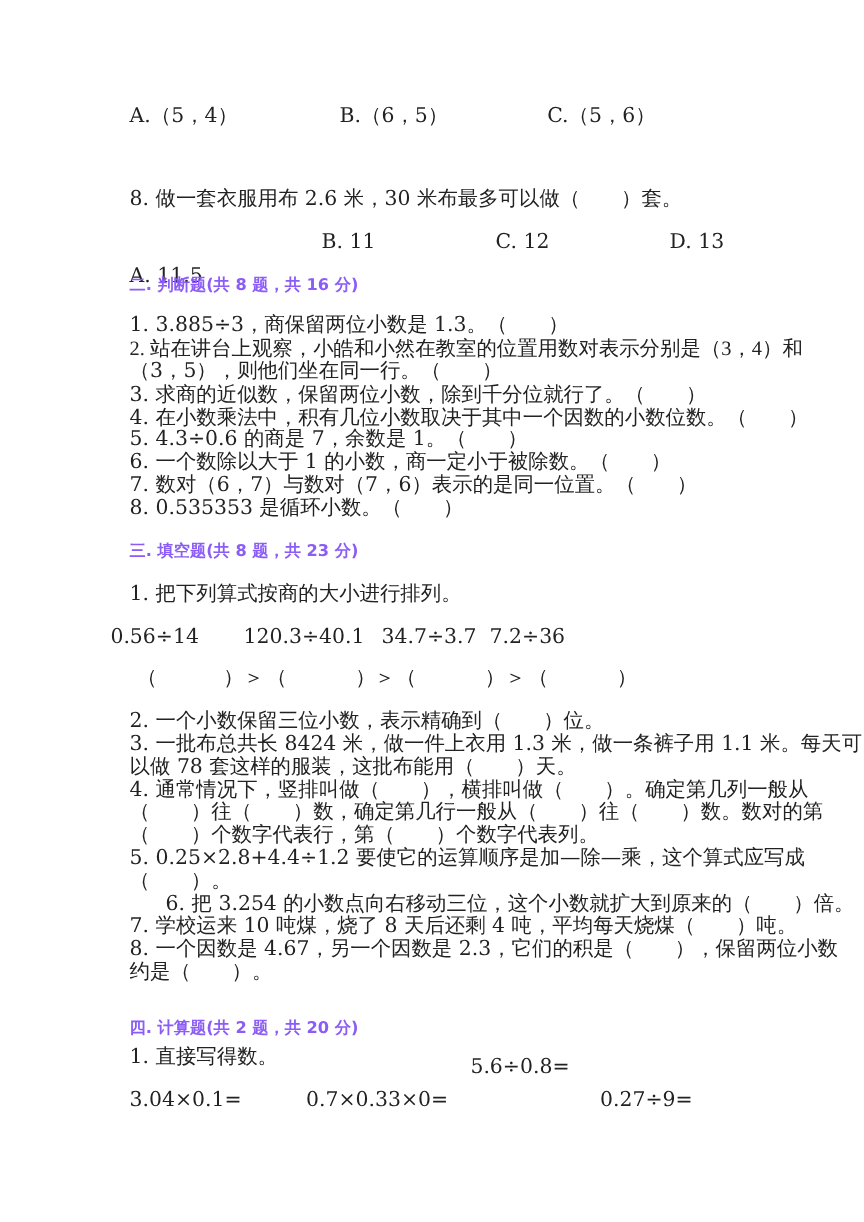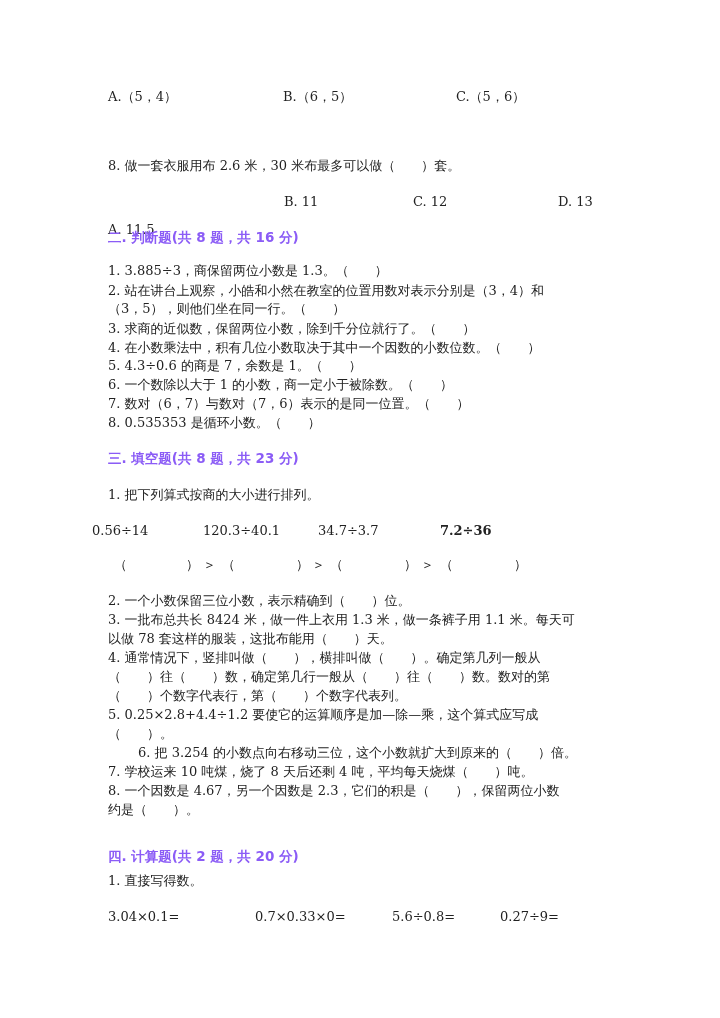--- a/index.html
+++ b/index.html
@@ -2,54 +2,54 @@
 <html><head>
 <meta charset="utf-8">
 <style>
   html, body { margin: 0; padding: 0; background: #ffffff; }
   body {
     width: 720px; height: 1018px; position: relative; overflow: hidden;
     font-family: "DejaVu Serif", "Liberation Serif", serif;
     color: #222222;
   }
   .abs { position: absolute; white-space: nowrap; }
-  .txt { font-size: 13px; line-height: 18px; }
+  .txt { font-size: 17px; line-height: 18px; }
   .head { font-family: "DejaVu Sans", "Liberation Sans", sans-serif; font-weight: bold; font-size: 13.5px; color: #8b5cf6; }
   .paren-row span { position: absolute; }
 </style>
 </head>
 <body>
 
 <div class="abs txt" style="left:108px; top:88px;">A.（5，4）</div>
 <div class="abs txt" style="left:283px; top:88px;">B.（6，5）</div>
 <div class="abs txt" style="left:456px; top:88px;">C.（5，6）</div>
 
 <div class="abs txt" style="left:108px; top:157px;">8. 做一套衣服用布 2.6 米，30 米布最多可以做（　　）套。</div>
 <div class="abs txt" style="left:108px; top:193px;margin-top:28px;">A. 11.5</div>
-<div class="abs txt" style="left:268px; top:193px;margin-left:16px;">B. 11</div>
+<div class="abs txt" style="left:268px; top:193px;">B. 11</div>
 <div class="abs txt" style="left:413px; top:193px;">C. 12</div>
 <div class="abs txt" style="left:558px; top:193px;">D. 13</div>
 
 <div class="abs head" style="left:108px; top:229px;">二. 判断题(共 8 题，共 16 分)</div>
 <div class="abs txt" style="left:108px; top:262px;">1. 3.885÷3，商保留两位小数是 1.3。（　　）</div>
-<div class="abs txt" style="left:108px; top:282px;">2. 站在讲台上观察，小皓和小然在教室的位置用数对表示分别是（3，4）和</div>
+<div class="abs txt" style="left:108px; top:282px;font-family:Liberation Serif, serif;">2. 站在讲台上观察，小皓和小然在教室的位置用数对表示分别是（3，4）和</div>
 <div class="abs txt" style="left:108px; top:300px;">（3，5），则他们坐在同一行。（　　）</div>
 <div class="abs txt" style="left:108px; top:320px;">3. 求商的近似数，保留两位小数，除到千分位就行了。（　　）</div>
 <div class="abs txt" style="left:108px; top:339px;">4. 在小数乘法中，积有几位小数取决于其中一个因数的小数位数。（　　）</div>
 <div class="abs txt" style="left:108px; top:357px;">5. 4.3÷0.6 的商是 7，余数是 1。（　　）</div>
 <div class="abs txt" style="left:108px; top:376px;">6. 一个数除以大于 1 的小数，商一定小于被除数。（　　）</div>
 <div class="abs txt" style="left:108px; top:395px;">7. 数对（6，7）与数对（7，6）表示的是同一位置。（　　）</div>
 <div class="abs txt" style="left:108px; top:414px;">8. 0.535353 是循环小数。（　　）</div>
 
 <div class="abs head" style="left:108px; top:450px;">三. 填空题(共 8 题，共 23 分)</div>
 <div class="abs txt" style="left:108px; top:486px;">1. 把下列算式按商的大小进行排列。</div>
 <div class="abs txt" style="left:92px; top:522px;">0.56÷14</div>
 <div class="abs txt" style="left:203px; top:522px;">120.3÷40.1</div>
 <div class="abs txt" style="left:318px; top:522px;">34.7÷3.7</div>
-<div class="abs txt" style="left:440px; top:522px;font-weight:bold;">7.2÷36</div>
+<div class="abs txt" style="left:408px; top:522px;">7.2÷36</div>
 
 <div class="abs txt paren-row" style="left:0; top:556px; width:720px; height:18px;">
   <span style="left:114px;">（</span>
   <span style="left:186px;">）</span>
   <span style="left:203px;">＞</span>
   <span style="left:222px;">（</span>
   <span style="left:296px;">）</span>
   <span style="left:312px;">＞</span>
   <span style="left:330px;">（</span>
   <span style="left:404px;">）</span>
@@ -68,14 +68,14 @@
 <div class="abs txt" style="left:108px; top:725px;">（　　）。</div>
 <div class="abs txt" style="left:108px; top:744px;margin-left:30px;">6. 把 3.254 的小数点向右移动三位，这个小数就扩大到原来的（　　）倍。</div>
 <div class="abs txt" style="left:108px; top:763px;">7. 学校运来 10 吨煤，烧了 8 天后还剩 4 吨，平均每天烧煤（　　）吨。</div>
 <div class="abs txt" style="left:108px; top:782px;">8. 一个因数是 4.67，另一个因数是 2.3，它们的积是（　　），保留两位小数</div>
 <div class="abs txt" style="left:108px; top:801px;">约是（　　）。</div>
 
 <div class="abs head" style="left:108px; top:836px;margin-top:12px;">四. 计算题(共 2 题，共 20 分)</div>
 <div class="abs txt" style="left:108px; top:872px;">1. 直接写得数。</div>
 <div class="abs txt" style="left:108px; top:908px;">3.04×0.1=</div>
 <div class="abs txt" style="left:255px; top:908px;">0.7×0.33×0=</div>
-<div class="abs txt" style="left:392px; top:908px;">5.6÷0.8=</div>
+<div class="abs txt" style="left:392px; top:880px;">5.6÷0.8=</div>
 <div class="abs txt" style="left:500px; top:908px;">0.27÷9=</div>
 
 </body></html>

